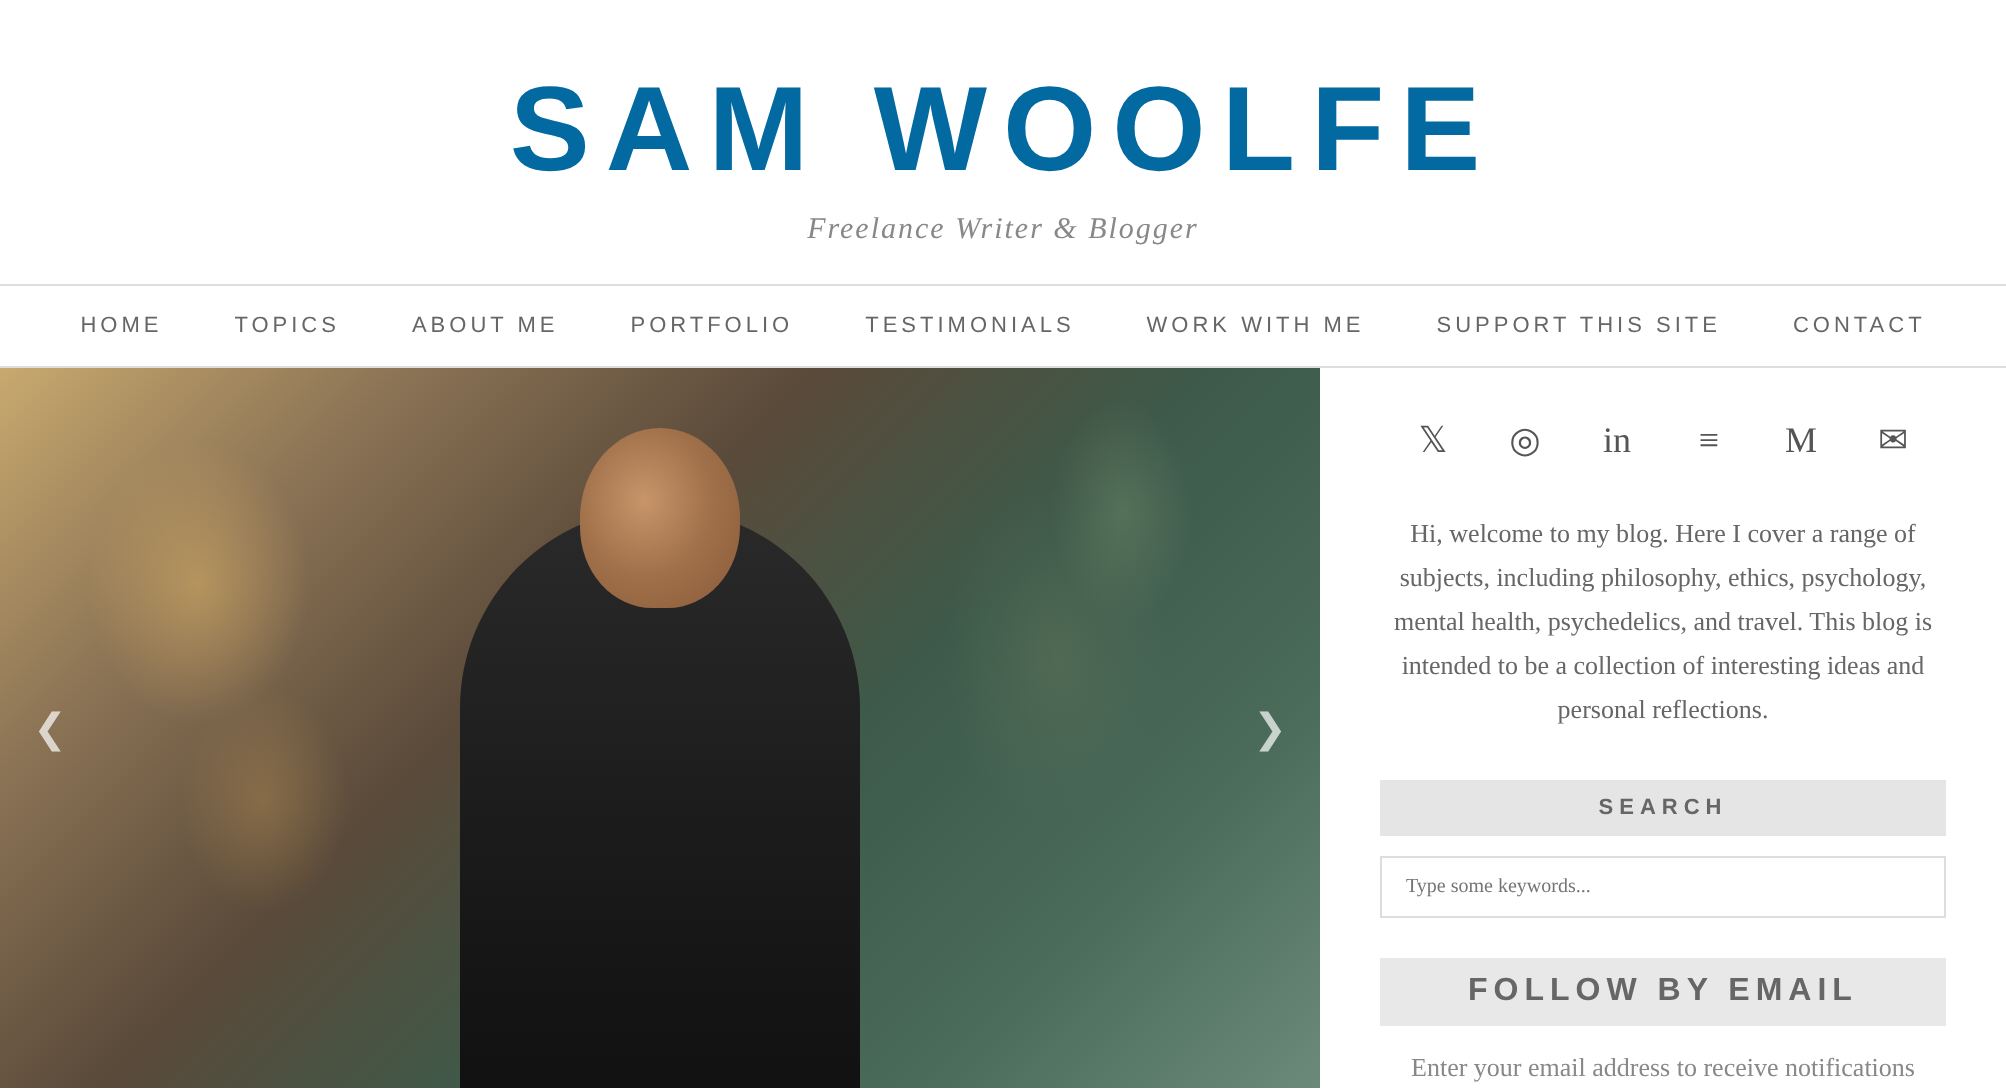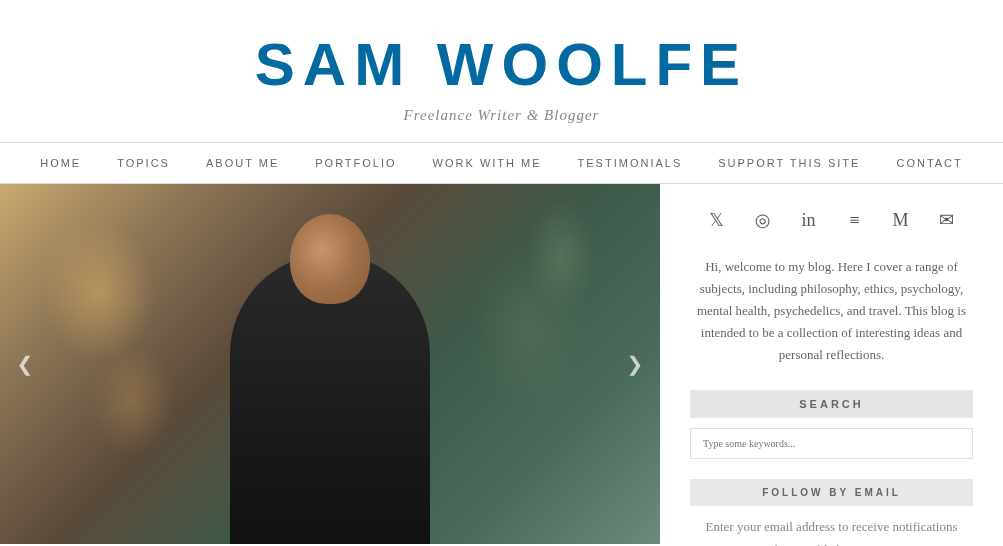--- a/index.html
+++ b/index.html
@@ -205,21 +205,21 @@
       outline: none;
       font-family: Georgia, serif;
       margin-bottom: 20px;
     }
 
     
     .follow-title {
       background: #e8e8e8;
       text-align: center;
       padding: 8px 10px;
-      font-size: 10px;
+      font-size: 16px;
       font-weight: 700;
       letter-spacing: 3px;
       color: #666;
       font-family: Arial, sans-serif;
       text-transform: uppercase;
       margin-bottom: 10px;
     }
     .follow-text {
       font-size: 13px;
       color: #888;
@@ -243,24 +243,24 @@
       <li>
         <a href="#">TOPICS</a>
       </li>
       <li>
         <a href="#">ABOUT ME</a>
       </li>
       <li>
         <a href="#">PORTFOLIO</a>
       </li>
       <li>
+        <a href="#">TESTIMONIALS</a>
+      </li>
+      <li>
         <a href="#">WORK WITH ME</a>
-      </li>
-      <li>
-        <a href="#">TESTIMONIALS</a>
       </li>
       <li>
         <a href="#">SUPPORT THIS SITE</a>
       </li>
       <li>
         <a href="#">CONTACT</a>
       </li>
     </ul>
 </nav>
 

